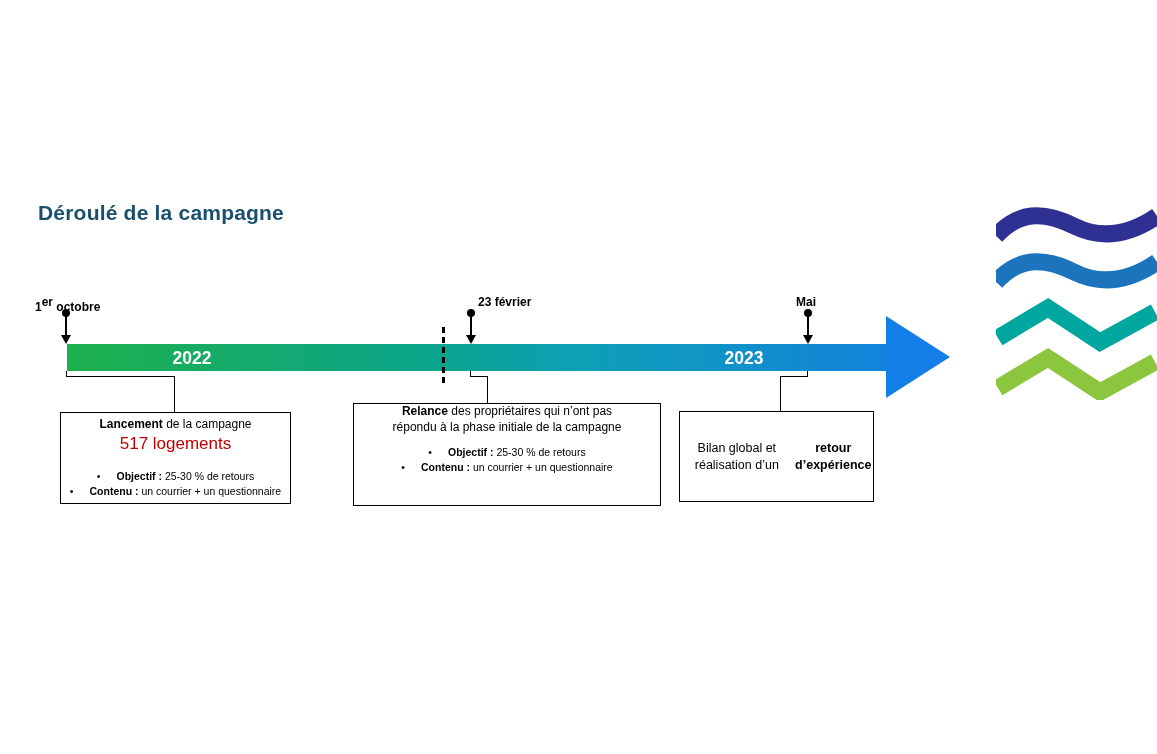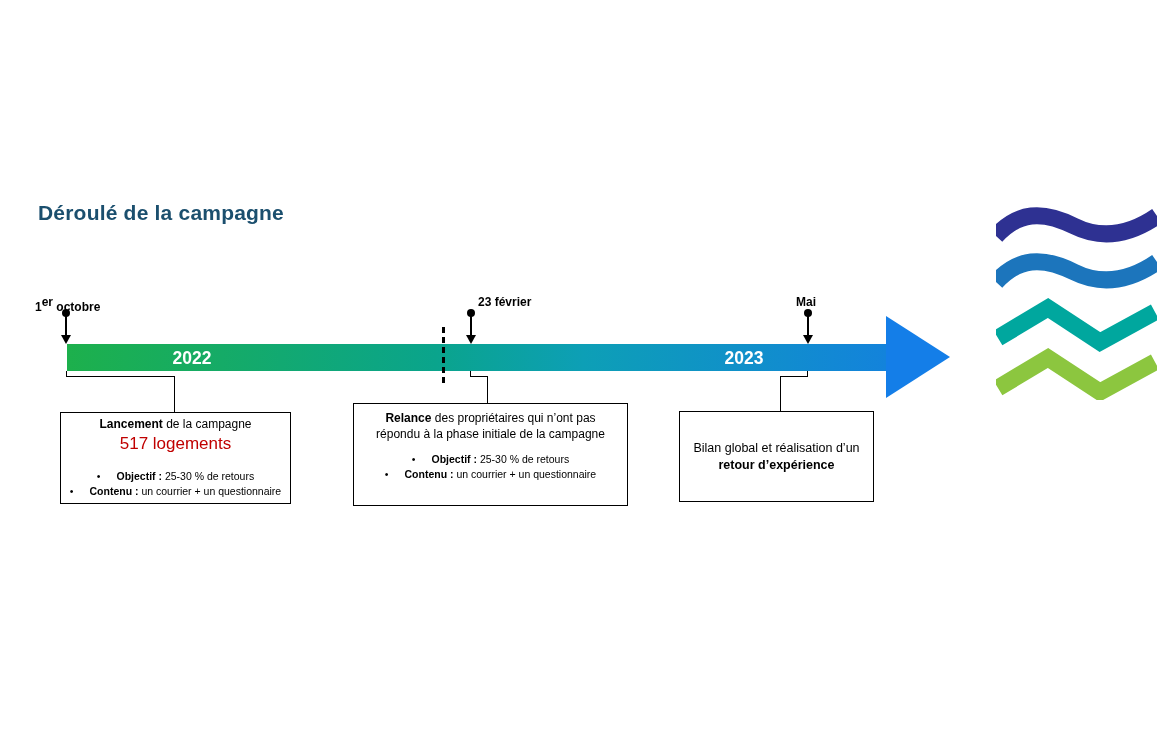--- a/index.html
+++ b/index.html
@@ -122,26 +122,26 @@
   .bullet-row {
     display: flex;
     justify-content: center;
     font-size: 10.5px;
     line-height: 1.45;
   }
   .bullet-icon { margin-right: 16px; }
   .bullet-label { font-weight: 700; }
   .box1 { left: 60px; top: 412px; width: 231px; height: 92px; padding-top: 4px; }
   .box1 .box-bullets { margin-top: 13px; }
-  .box2 { left: 353px; top: 403px; width: 275px; height: 103px; padding-top: 7px; }
+  .box2 { left: 353px; top: 403px; width: 308px; height: 103px; }
   .box2 .box-bullets { margin-top: 10px; }
   .box3 {
     left: 679px; top: 411px; width: 195px; height: 91px;
-    display: flex; flex-direction: column;
-    justify-content: center; align-items: center;
+    display: flex; 
+    align-items: center;
     font-size: 12.5px; line-height: 1.35;
   }
   .box3 .bold-line { font-weight: 700; }
 
   
   .brand-logo { left: 996px; top: 202px; }
 </style>
 </head>
 <body>
 

